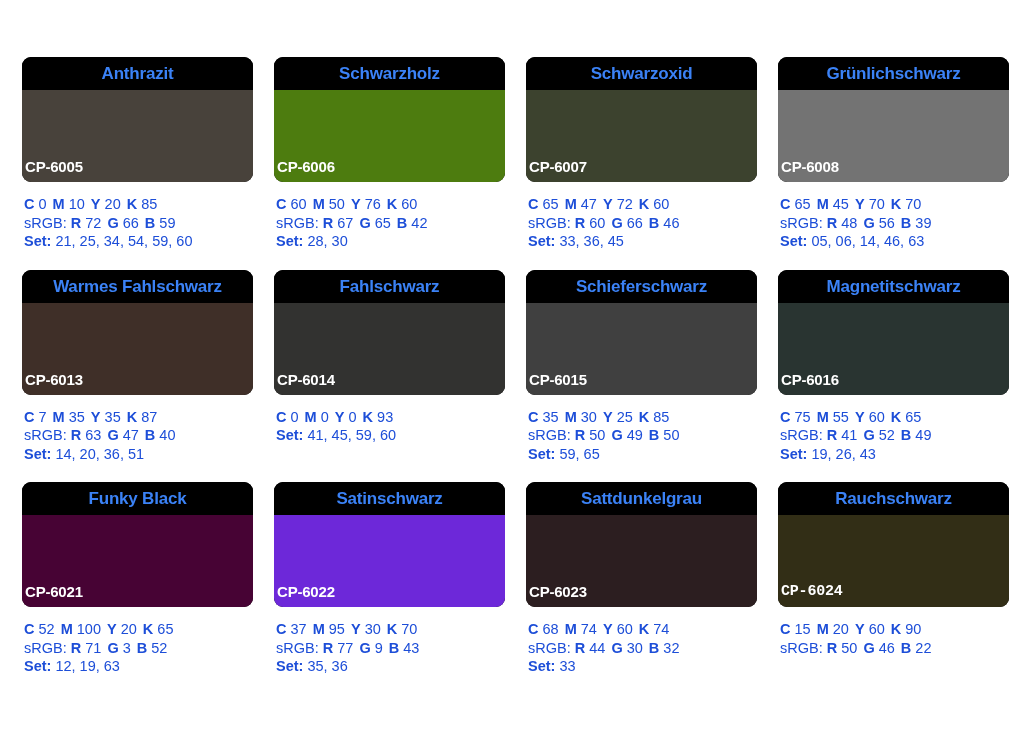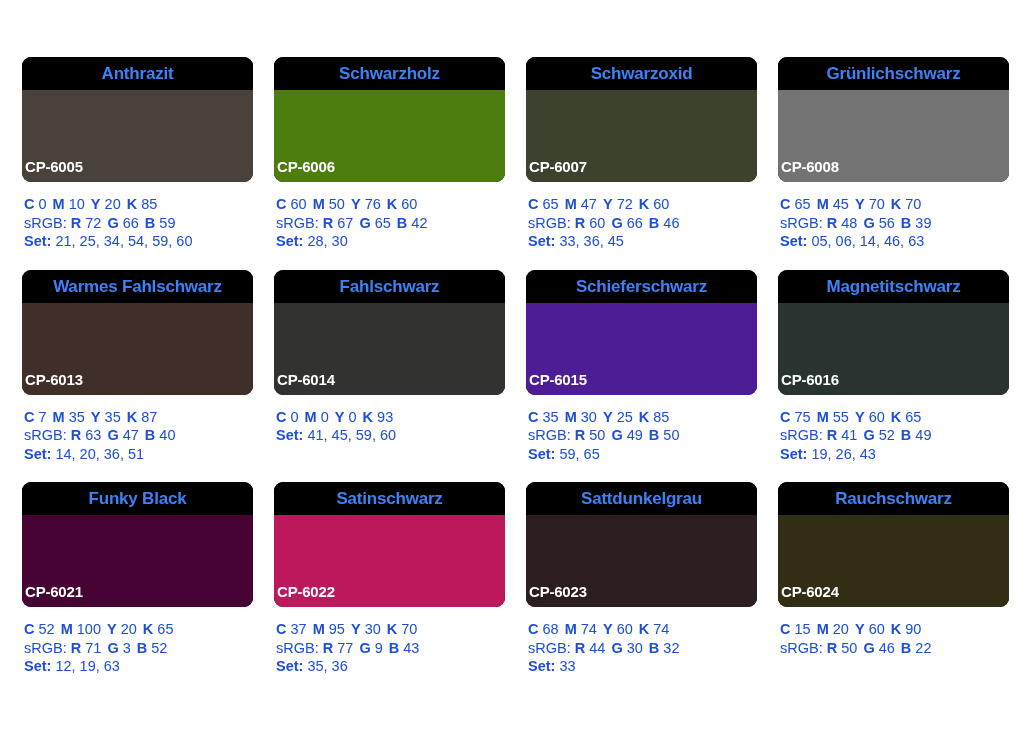--- a/index.html
+++ b/index.html
@@ -201,21 +201,21 @@
         <div class="specs">
           <div class="spec-line"><span class="lbl">C</span> <span class="val">0</span><span class="sep"></span><span class="lbl">M</span> <span class="val">0</span><span class="sep"></span><span class="lbl">Y</span> <span class="val">0</span><span class="sep"></span><span class="lbl">K</span> <span class="val">93</span></div>
           <div class="spec-line"><span class="lbl">Set:</span> <span class="val">41, 45, 59, 60</span></div>
         </div>
       </div>
       <div class="swatch-cell">
         <div class="card">
           <div class="card-header">
             <span class="card-title">Schieferschwarz</span>
           </div>
-          <div class="card-color" style="background: #4c1d95;">
+          <div class="card-color" style="background: #404040;">
             <span class="card-code">CP-6015</span>
           </div>
         </div>
         <div class="specs">
           <div class="spec-line"><span class="lbl">C</span> <span class="val">35</span><span class="sep"></span><span class="lbl">M</span> <span class="val">30</span><span class="sep"></span><span class="lbl">Y</span> <span class="val">25</span><span class="sep"></span><span class="lbl">K</span> <span class="val">85</span></div>
           <div class="spec-line"><span class="spec-srgb-prefix">sRGB:</span> <span class="lbl">R</span> <span class="val">50</span><span class="sep"></span><span class="lbl">G</span> <span class="val">49</span><span class="sep"></span><span class="lbl">B</span> <span class="val">50</span></div>
           <div class="spec-line"><span class="lbl">Set:</span> <span class="val">59, 65</span></div>
         </div>
       </div>
       <div class="swatch-cell">
@@ -246,21 +246,21 @@
           <div class="spec-line"><span class="lbl">C</span> <span class="val">52</span><span class="sep"></span><span class="lbl">M</span> <span class="val">100</span><span class="sep"></span><span class="lbl">Y</span> <span class="val">20</span><span class="sep"></span><span class="lbl">K</span> <span class="val">65</span></div>
           <div class="spec-line"><span class="spec-srgb-prefix">sRGB:</span> <span class="lbl">R</span> <span class="val">71</span><span class="sep"></span><span class="lbl">G</span> <span class="val">3</span><span class="sep"></span><span class="lbl">B</span> <span class="val">52</span></div>
           <div class="spec-line"><span class="lbl">Set:</span> <span class="val">12, 19, 63</span></div>
         </div>
       </div>
       <div class="swatch-cell">
         <div class="card">
           <div class="card-header">
             <span class="card-title">Satinschwarz</span>
           </div>
-          <div class="card-color" style="background: #be185d;">
+          <div class="card-color" style="background: #6d28d9;">
             <span class="card-code">CP-6022</span>
           </div>
         </div>
         <div class="specs">
           <div class="spec-line"><span class="lbl">C</span> <span class="val">37</span><span class="sep"></span><span class="lbl">M</span> <span class="val">95</span><span class="sep"></span><span class="lbl">Y</span> <span class="val">30</span><span class="sep"></span><span class="lbl">K</span> <span class="val">70</span></div>
           <div class="spec-line"><span class="spec-srgb-prefix">sRGB:</span> <span class="lbl">R</span> <span class="val">77</span><span class="sep"></span><span class="lbl">G</span> <span class="val">9</span><span class="sep"></span><span class="lbl">B</span> <span class="val">43</span></div>
           <div class="spec-line"><span class="lbl">Set:</span> <span class="val">35, 36</span></div>
         </div>
       </div>
       <div class="swatch-cell">
@@ -276,21 +276,21 @@
           <div class="spec-line"><span class="lbl">C</span> <span class="val">68</span><span class="sep"></span><span class="lbl">M</span> <span class="val">74</span><span class="sep"></span><span class="lbl">Y</span> <span class="val">60</span><span class="sep"></span><span class="lbl">K</span> <span class="val">74</span></div>
           <div class="spec-line"><span class="spec-srgb-prefix">sRGB:</span> <span class="lbl">R</span> <span class="val">44</span><span class="sep"></span><span class="lbl">G</span> <span class="val">30</span><span class="sep"></span><span class="lbl">B</span> <span class="val">32</span></div>
           <div class="spec-line"><span class="lbl">Set:</span> <span class="val">33</span></div>
         </div>
       </div>
       <div class="swatch-cell">
         <div class="card">
           <div class="card-header">
             <span class="card-title">Rauchschwarz</span>
           </div>
-          <div class="card-color" style="background: rgb(50, 46, 22);">
+          <div class="card-color" style="background: rgb(50, 46, 22); font-family: Liberation Mono, monospace;">
             <span class="card-code">CP-6024</span>
           </div>
         </div>
         <div class="specs">
           <div class="spec-line"><span class="lbl">C</span> <span class="val">15</span><span class="sep"></span><span class="lbl">M</span> <span class="val">20</span><span class="sep"></span><span class="lbl">Y</span> <span class="val">60</span><span class="sep"></span><span class="lbl">K</span> <span class="val">90</span></div>
           <div class="spec-line"><span class="spec-srgb-prefix">sRGB:</span> <span class="lbl">R</span> <span class="val">50</span><span class="sep"></span><span class="lbl">G</span> <span class="val">46</span><span class="sep"></span><span class="lbl">B</span> <span class="val">22</span></div>
         </div>
       </div>
     </div>
 </div>

